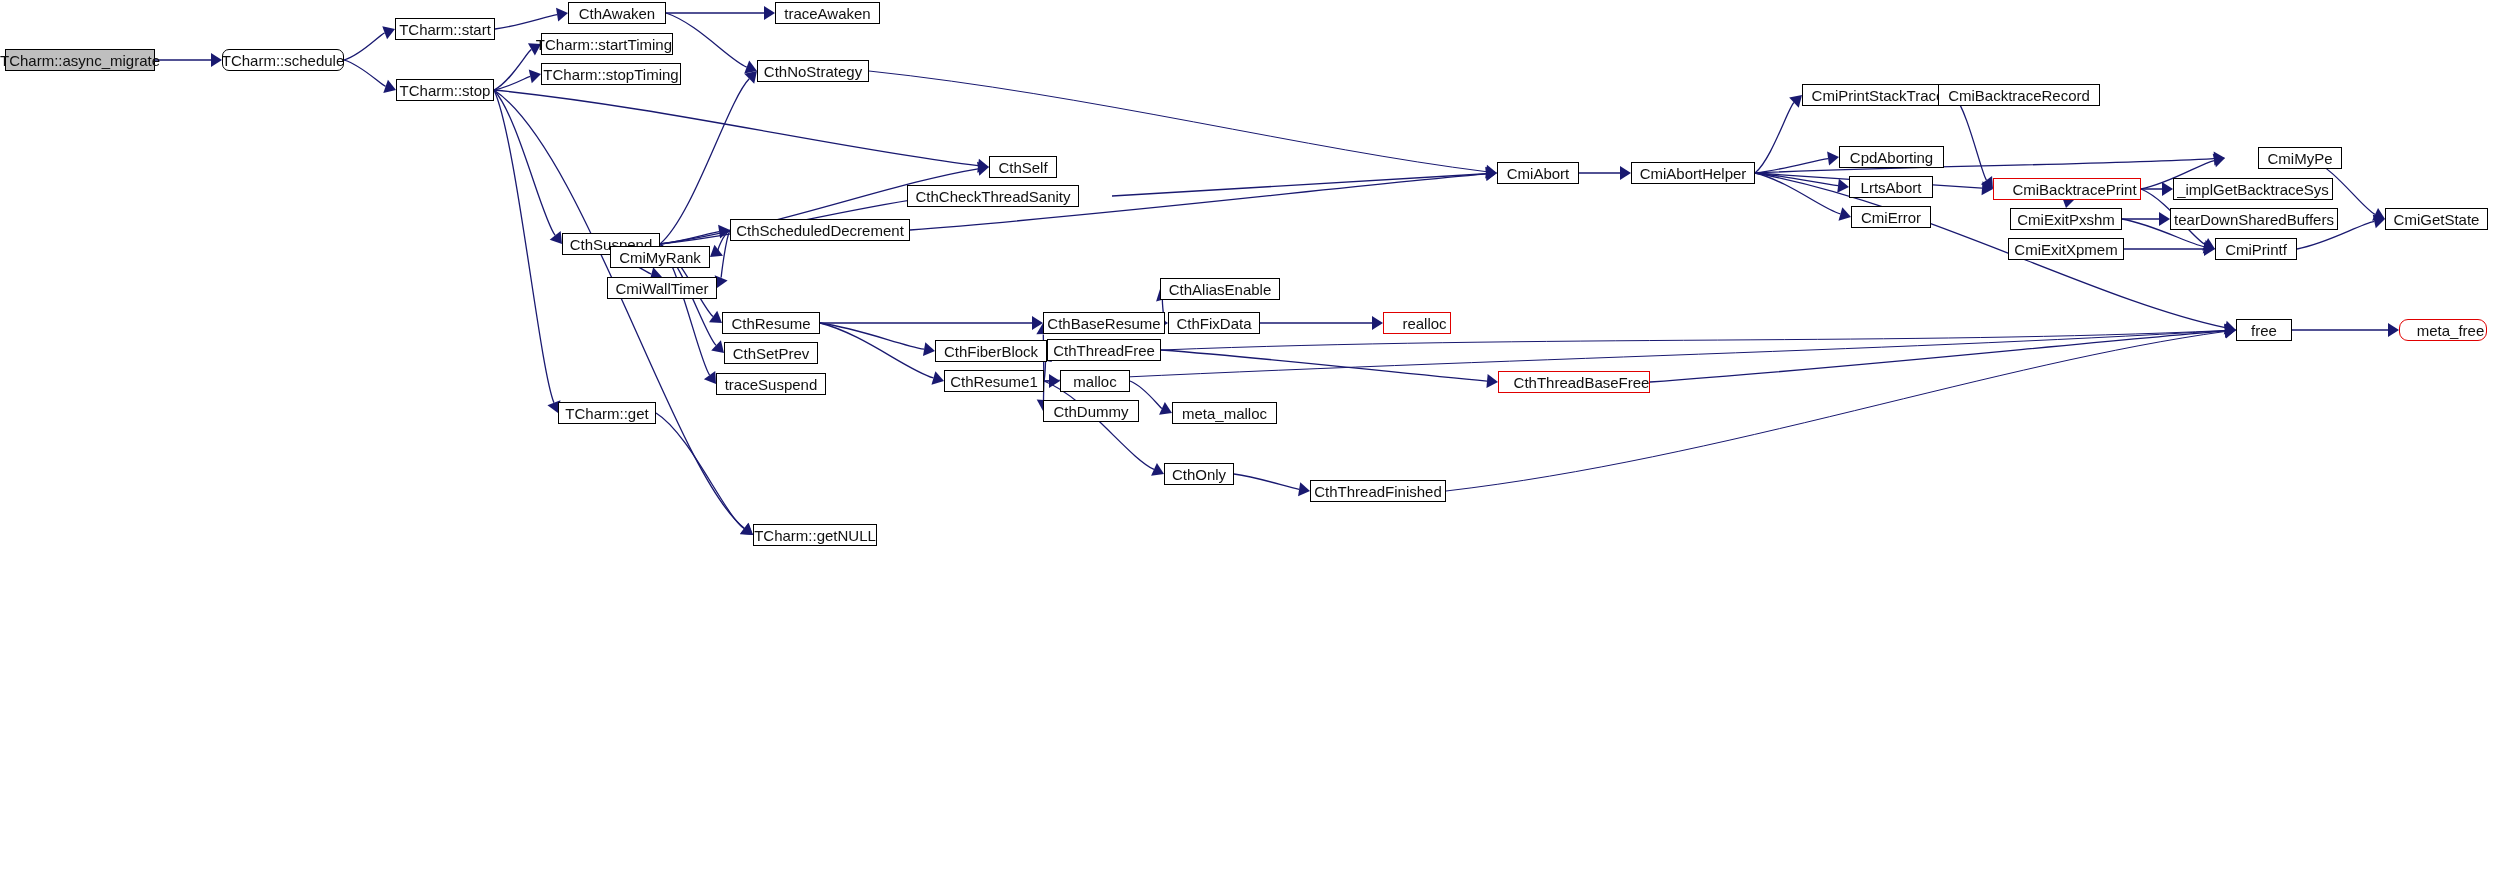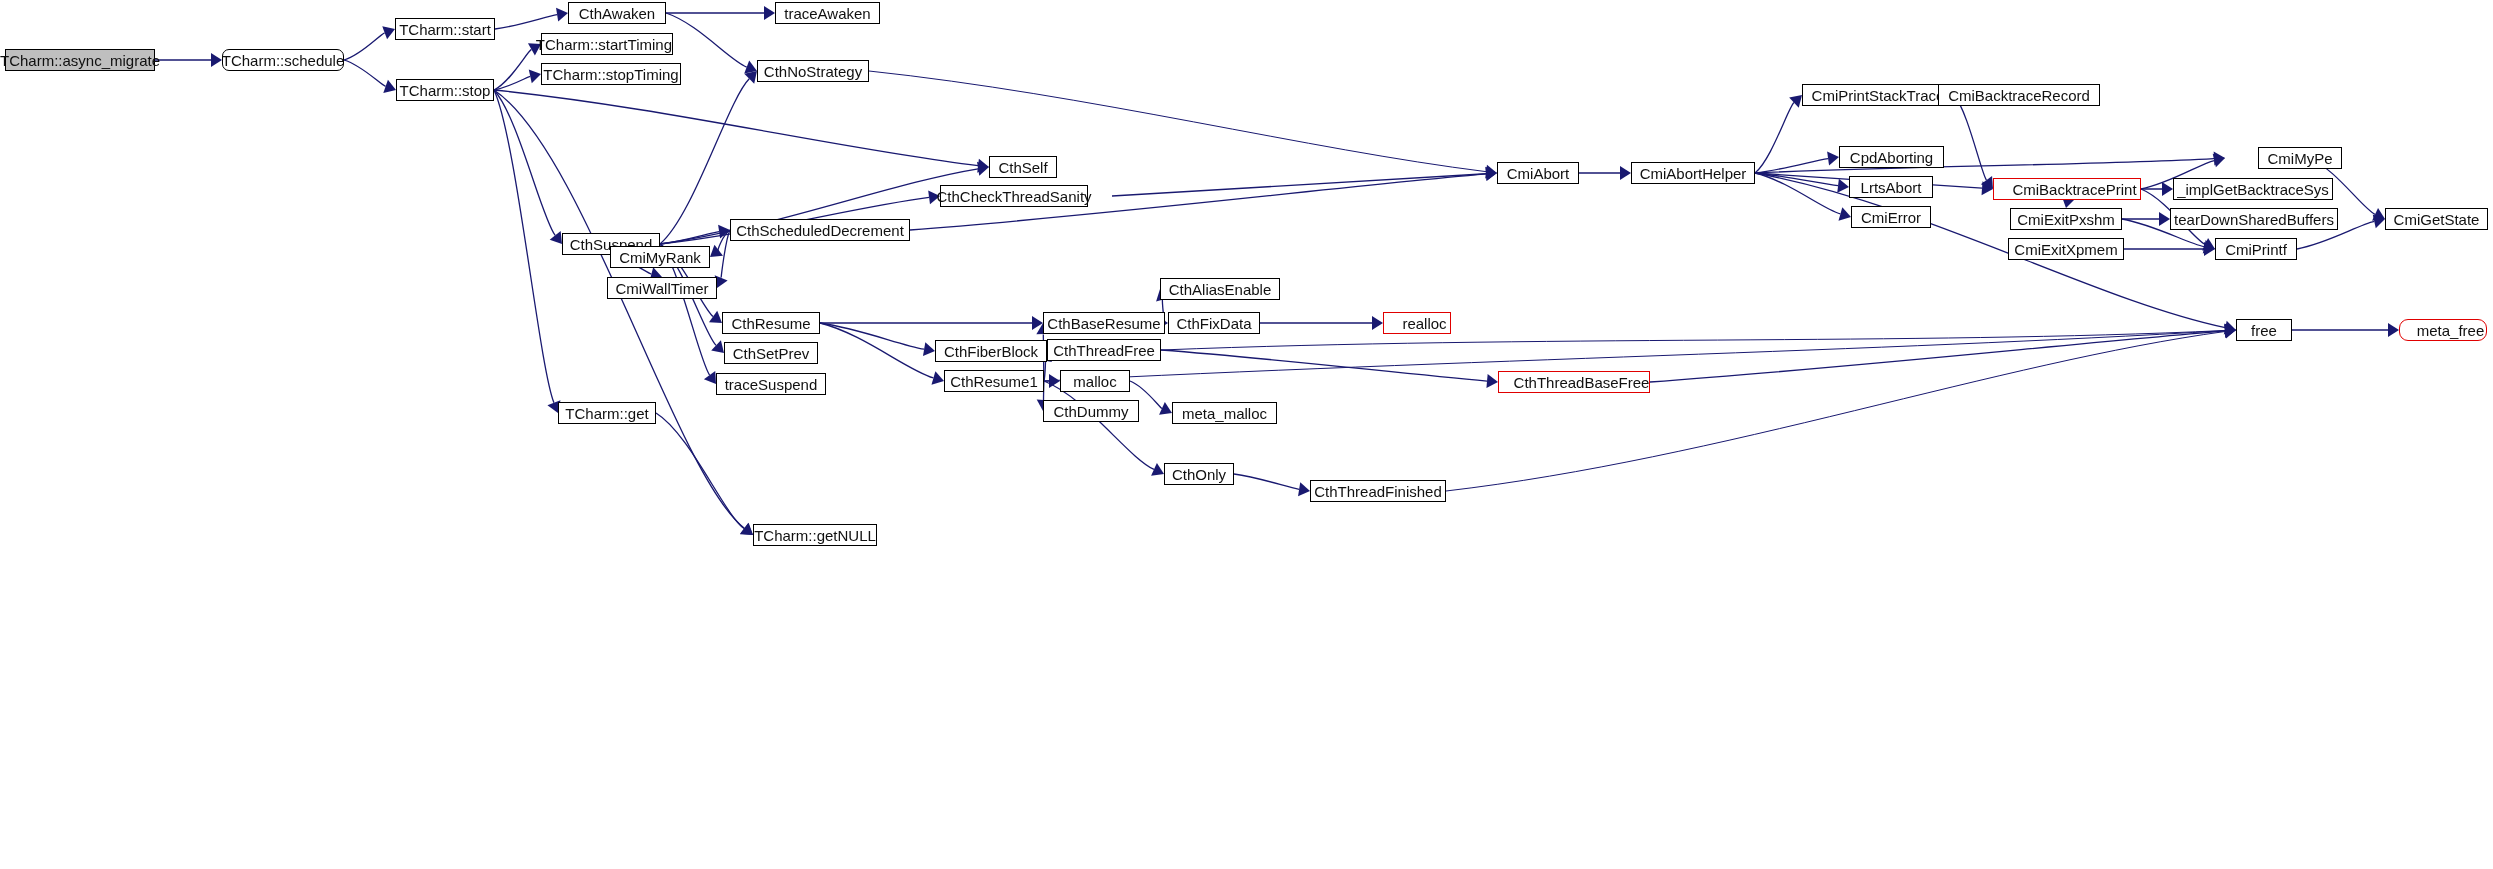--- a/index.html
+++ b/index.html
@@ -308,21 +308,21 @@
       </div>
       <div class="node" style="left: 775px; top: 2px; width: 105px; height: 22px;">
         <span class="node-label">traceAwaken</span>
       </div>
       <div class="node" style="left: 757px; top: 60px; width: 112px; height: 22px;">
         <span class="node-label">CthNoStrategy</span>
       </div>
       <div class="node" style="left: 989px; top: 156px; width: 68px; height: 22px;">
         <span class="node-label">CthSelf</span>
       </div>
-      <div class="node" style="left: 940px; top: 185px; width: 148px; height: 22px;">
+      <div class="node" style="left: 907px; top: 185px; width: 172px; height: 22px;">
         <span class="node-label">CthCheckThreadSanity</span>
       </div>
       <div class="node" style="left: 562px; top: 233px; width: 98px; height: 22px;">
         <span class="node-label">CthSuspend</span>
       </div>
       <div class="node" style="left: 730px; top: 219px; width: 180px; height: 22px;">
         <span class="node-label">CthScheduledDecrement</span>
       </div>
       <div class="node" style="left: 610px; top: 246px; width: 100px; height: 22px;">
         <span class="node-label">CmiMyRank</span>

